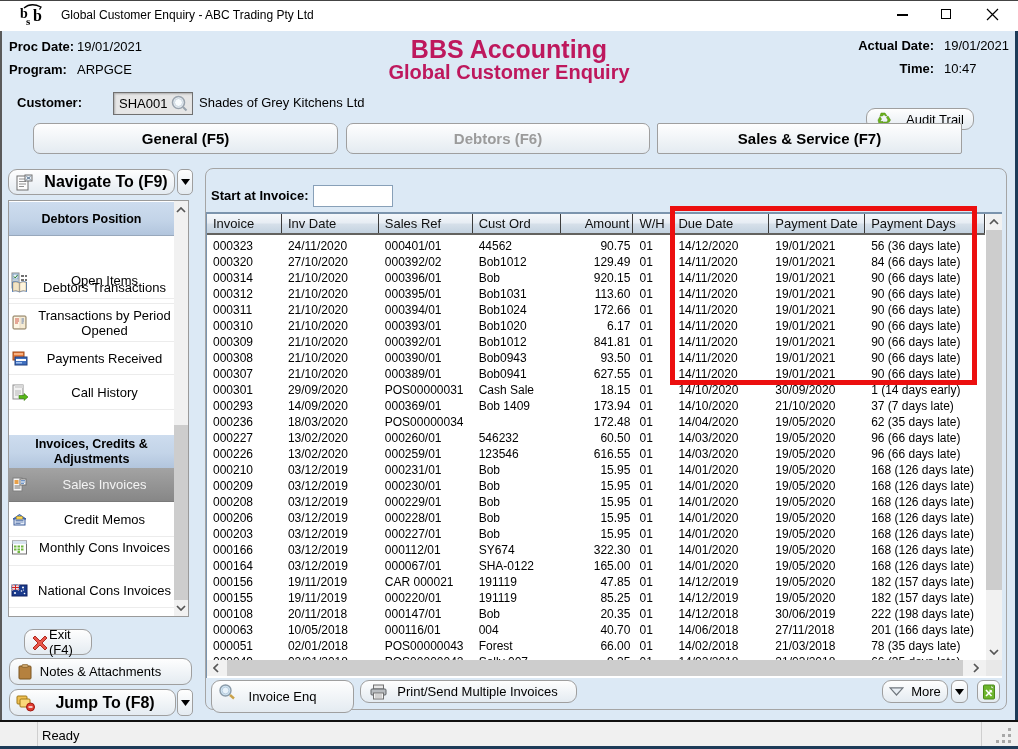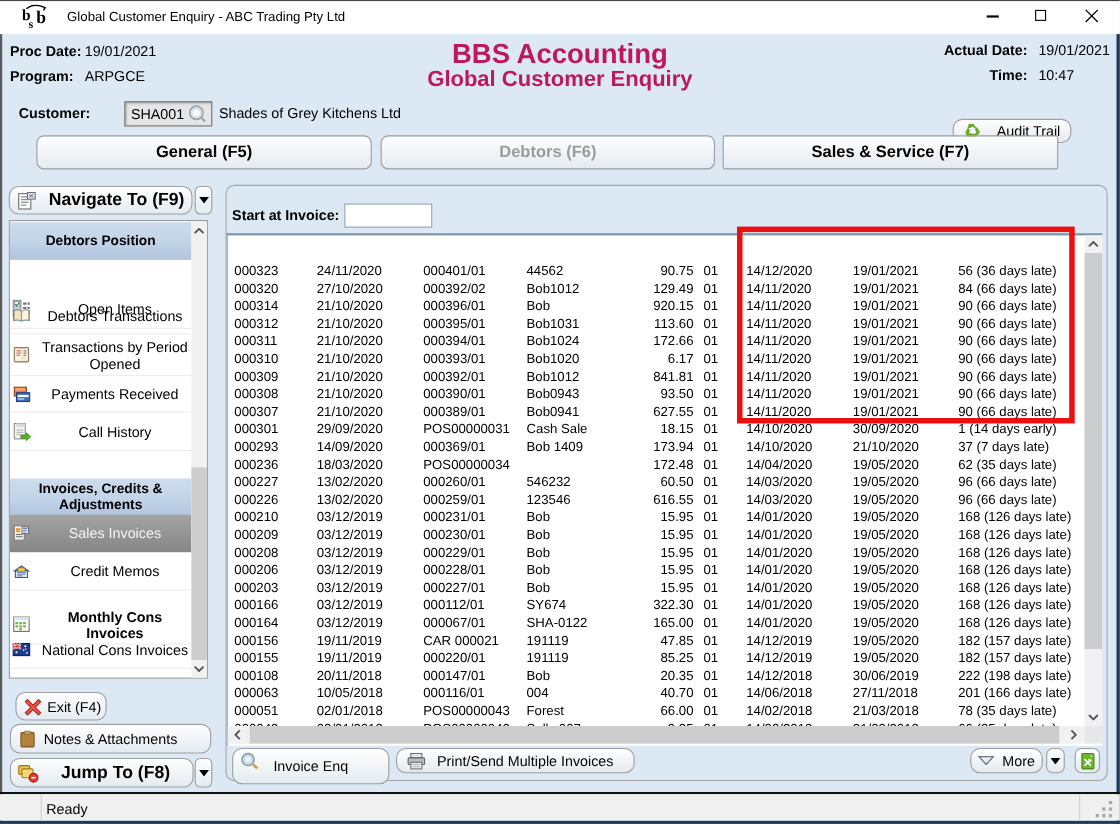--- a/index.html
+++ b/index.html
@@ -156,21 +156,21 @@
       <path d="M3.5 10h6M3.5 12h6" stroke="#606060" stroke-width=".9"></path>
       <rect x="9" y="3" width="6" height="6" fill="#fdfdfd" stroke="#707070"></rect>
       <path d="M10 4.5h4M10 6h4M10 7.5h3" stroke="#4a78b8" stroke-width=".8"></path>
     </svg>Sales Invoices</div>
 <div class="si" style="top:502px;height:35px;"><svg width="17" height="17" viewBox="0 0 17 17">
       <path d="M2 8l6.5-4.5L15 8z" fill="#6a9ad8" stroke="#3a5a98"></path>
       <rect x="3" y="8" width="11" height="6" fill="#e8f0fa" stroke="#3a5a98"></rect>
       <path d="M4.5 9.5h8M4.5 11h8M4.5 12.5h5" stroke="#3a5a98" stroke-width=".7"></path>
       <rect x="5.5" y="5.5" width="6" height="2.5" fill="#fdd858" stroke="#b89010" stroke-width=".5"></rect>
     </svg>Credit Memos</div>
-<div class="si" style="top:550px;height:36px;font-weight:bold;"><svg width="17" height="17" viewBox="0 0 17 17">
+<div class="si" style="top:530px;height:36px;"><svg width="17" height="17" viewBox="0 0 17 17">
       <rect x="1.5" y="2" width="14" height="13" fill="#fdfdfd" stroke="#707070"></rect>
       <rect x="1.5" y="2" width="14" height="3" fill="#d8e4f0"></rect>
       <g fill="#70b840">
         <rect x="3" y="6.5" width="2.5" height="2"></rect>
         <rect x="6.5" y="6.5" width="2.5" height="2"></rect>
         <rect x="10" y="6.5" width="2.5" height="2"></rect>
         <rect x="3" y="9.5" width="2.5" height="2"></rect>
         <rect x="6.5" y="9.5" width="2.5" height="2"></rect>
         <rect x="10" y="9.5" width="2.5" height="2"></rect>
         <rect x="6.5" y="12" width="2.5" height="2"></rect>
@@ -193,21 +193,21 @@
 
 <div class="sb" style="left:174px;top:201px;width:14px;height:415px;"></div>
 <div class="sbthumb" style="left:174px;top:425px;width:14px;height:175px;"></div>
 <svg class="a" style="left:176px;top:207px" width="10" height="6" viewBox="0 0 10 6">
     <path d="M1 5L5 1L9 5" stroke="#555" stroke-width="1.7" fill="none"></path>
   </svg>
 <svg class="a" style="left:176px;top:605px" width="10" height="6" viewBox="0 0 10 6">
     <path d="M1 1L5 5L9 1" stroke="#555" stroke-width="1.7" fill="none"></path>
   </svg>
 
-<div class="btn" style="left:14px;top:629px;width:83px;height:26px;">
+<div class="btn" style="left:24px;top:629px;width:68px;height:26px;">
  <svg width="16" height="16" viewBox="0 0 16 16" style="position:absolute;left:7px;top:5px">
   <path d="M3 1 L8 6 L13 1 L15 3 L10 8 L15 13 L13 15 L8 10 L3 15 L1 13 L6 8 L1 3 Z" fill="#e8564a" stroke="#b02a20" stroke-width="1"></path>
     </svg>
  <span style="margin-left:24px">Exit (F4)</span>
   </div>
 <div class="btn" style="left:9px;top:658px;width:183px;height:27px;">
  <svg width="14" height="16" viewBox="0 0 14 16" style="position:absolute;left:8px;top:5px">
   <rect x="1" y="2" width="12" height="13" rx="1" fill="#b5813f" stroke="#7a5520"></rect>
   <rect x="4" y="0.5" width="6" height="3" rx="1" fill="#caa36a" stroke="#7a5520" stroke-width=".6"></rect>
     </svg>
@@ -225,20 +225,31 @@
  <svg width="9" height="6" viewBox="0 0 9 6">
       <path d="M0 0h9L4.5 6z" fill="#000"></path>
     </svg>
   </div>
 
 <div class="a" style="left:205px;top:168px;width:802px;height:542px;border:1px solid #a5a5a5;border-radius:8px;box-sizing:border-box;"></div>
 <div class="a b t13" style="left:211px;top:188px;">Start at Invoice:</div>
 <div class="a" style="left:313px;top:185px;width:80px;height:22px;background:#fff;border:1px solid #88a0b8;box-sizing:border-box;"></div>
 
 <div class="a" id="tbl">
+ <div id="thead">
+  <span class="c1">Invoice</span>
+      <span class="c2">Inv Date</span>
+      <span class="c3">Sales Ref</span>
+      <span class="c4">Cust Ord</span>
+      <span class="c5" style="justify-content:flex-end;padding-right:3px;">Amount</span>
+      <span class="c6">W/H</span>
+      <span class="c7">Due Date</span>
+      <span class="c8">Payment Date</span>
+      <span class="c9">Payment Days</span>
+ </div>
  <div id="tbody">
 <div class="tr">
         <span class="c1">000323</span>
         <span class="c2">24/11/2020</span>
         <span class="c3">000401/01</span>
         <span class="c4">44562</span>
         <span class="c5">90.75</span>
         <span class="c6">01</span>
         <span class="c7">14/12/2020</span>
         <span class="c8">19/01/2021</span>

